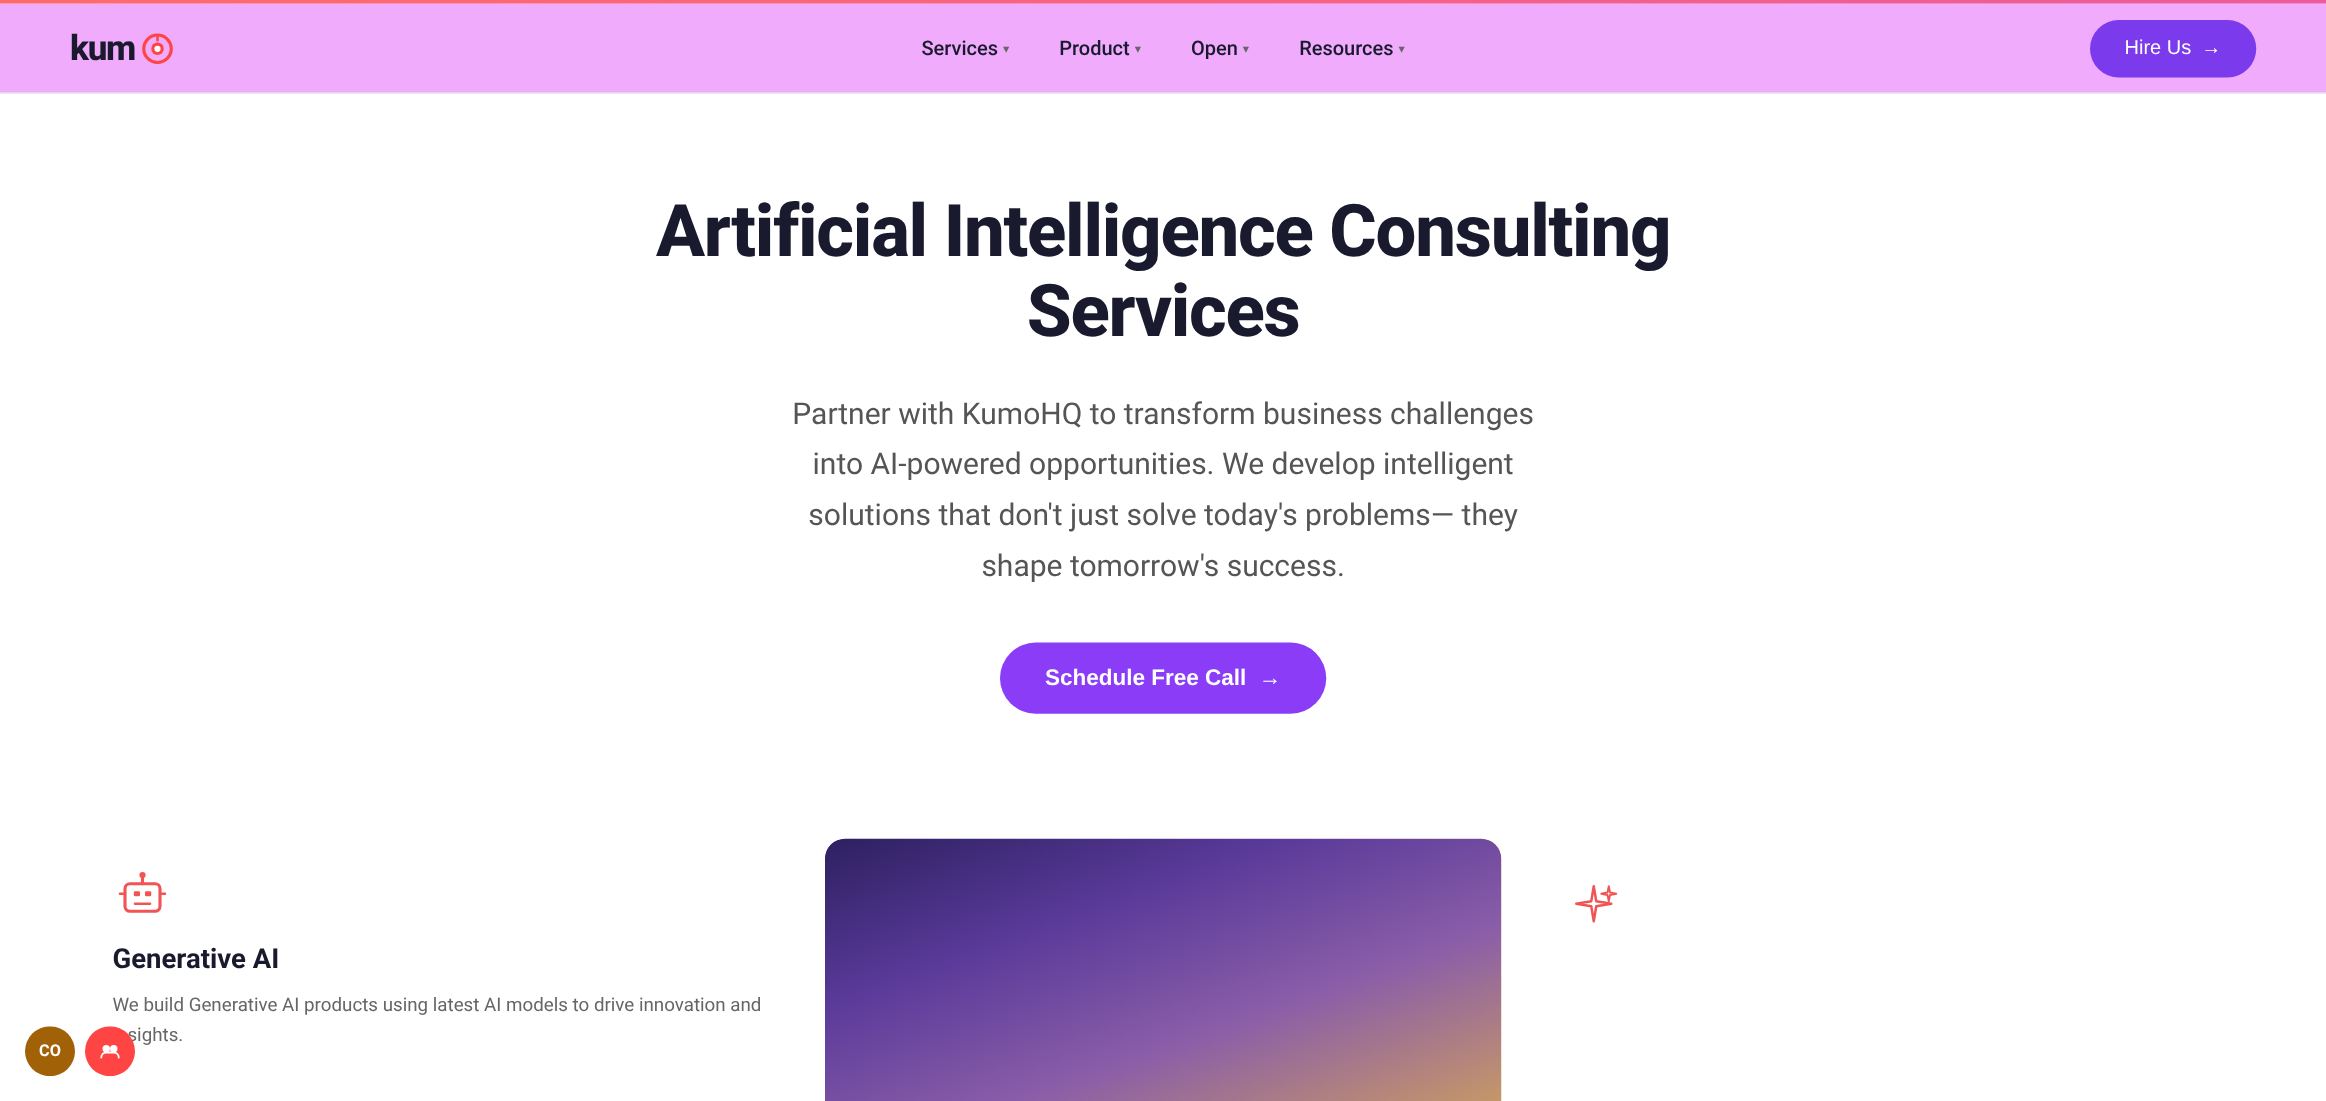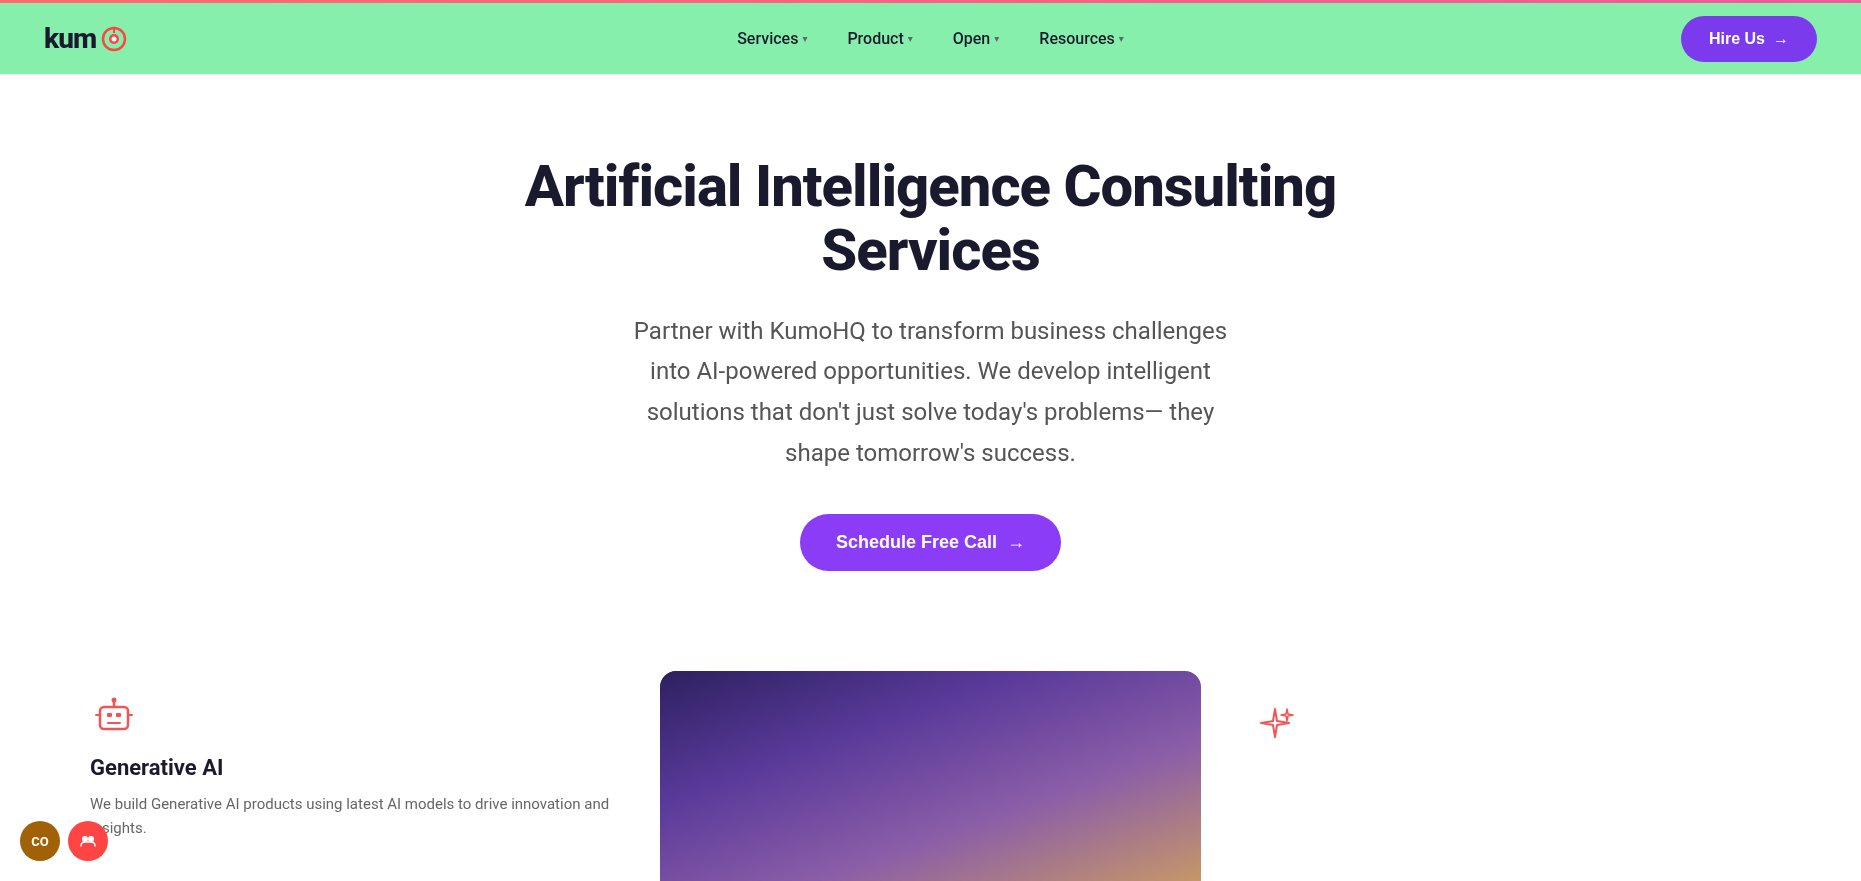--- a/index.html
+++ b/index.html
@@ -20,23 +20,23 @@
       height: 3px;
       background: linear-gradient(90deg, #ff6b6b, #ee5a9c);
       width: 100%;
     }
 
     
     .navbar {
       display: flex;
       align-items: center;
       justify-content: space-between;
-      padding: 0 44px;
+      padding: 0 56px;
       height: 72px;
-      background: #86efac;
+      background: #f0abfc;
       border-bottom: 1px solid #f0f0f0;
       position: relative;
       z-index: 100;
     }
 
     .logo {
       display: flex;
       align-items: center;
       gap: 4px;
       cursor: pointer;
@@ -85,21 +85,21 @@
       color: #666;
     }
 
     .hire-btn {
       background: #7c3aed;
       color: #ffffff;
       border: none;
       padding: 14px 28px;
       border-radius: 50px;
       font-size: 16px;
-      font-weight: 700;
+      font-weight: 400;
       cursor: pointer;
       display: flex;
       align-items: center;
       gap: 8px;
       transition: background 0.2s;
       white-space: nowrap;
     }
 
     
     .hero {

